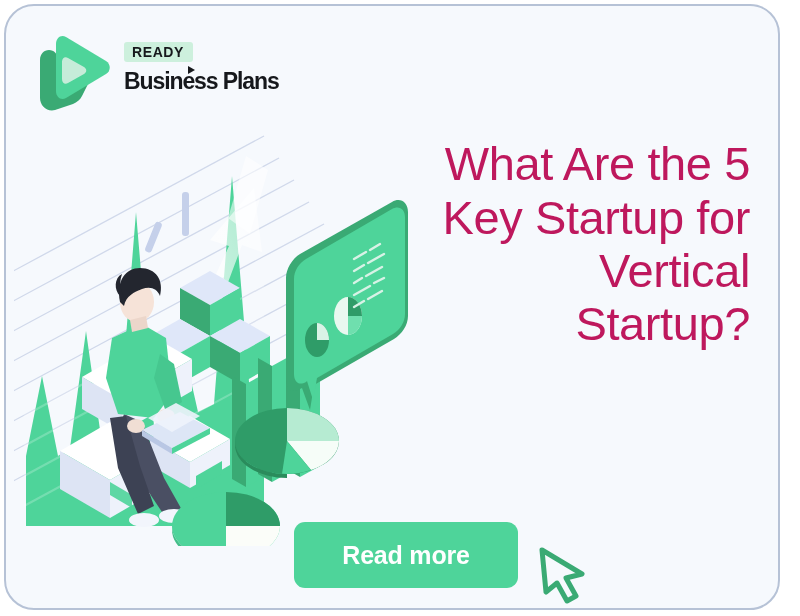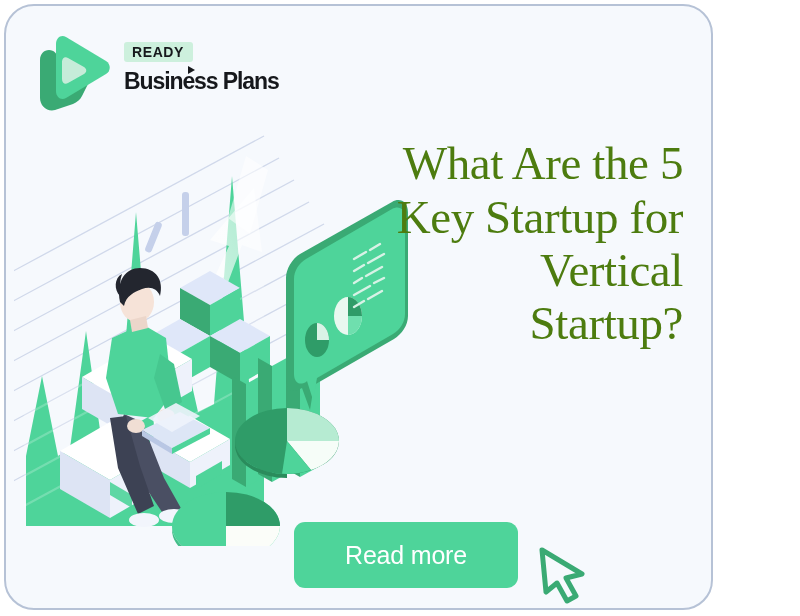--- a/index.html
+++ b/index.html
@@ -11,21 +11,21 @@
     width: 800px;
     height: 616px;
     overflow: hidden;
     font-family: "Liberation Sans", sans-serif;
   }
 
   .banner-card {
     position: absolute;
     left: 4px;
     top: 4px;
-    width: 709px;
+    width: 776px;
     height: 606px;
     box-sizing: border-box;
     background: #f6f9fd;
     border: 2px solid #b6c2d6;
     border-radius: 30px;
     overflow: hidden;
   }
 
   
   .logo-lockup {
@@ -81,42 +81,42 @@
     border-bottom: 4px solid transparent;
   }
 
   
   .headline {
     position: absolute;
     right: 28px;
     top: 100px;
     width: 396px;
     text-align: right;
-    color: #4d7c0f;
+    color: #be185d;
     font-size: 47px;
     line-height: 1.13;
     font-weight: normal;
     letter-spacing: -0.4px;
-    font-family: Liberation Serif, serif;
+    font-family: Liberation Sans, sans-serif;
   }
   .headline-line { display: block; white-space: nowrap; }
 
   
   .cta-button {
     position: absolute;
     left: 288px;
     top: 516px;
     width: 224px;
     height: 66px;
     background: #4ed49a;
     border: none;
     border-radius: 11px;
     color: #ffffff;
     font-size: 25px;
-    font-weight: normal;
+    font-weight: bold;
     letter-spacing: -0.2px;
     cursor: pointer;
     font-family: "Liberation Sans", sans-serif;
     padding: 0;
   }
   .cursor-arrow {
     position: absolute;
     left: 530px;
     top: 538px;
     width: 56px;

